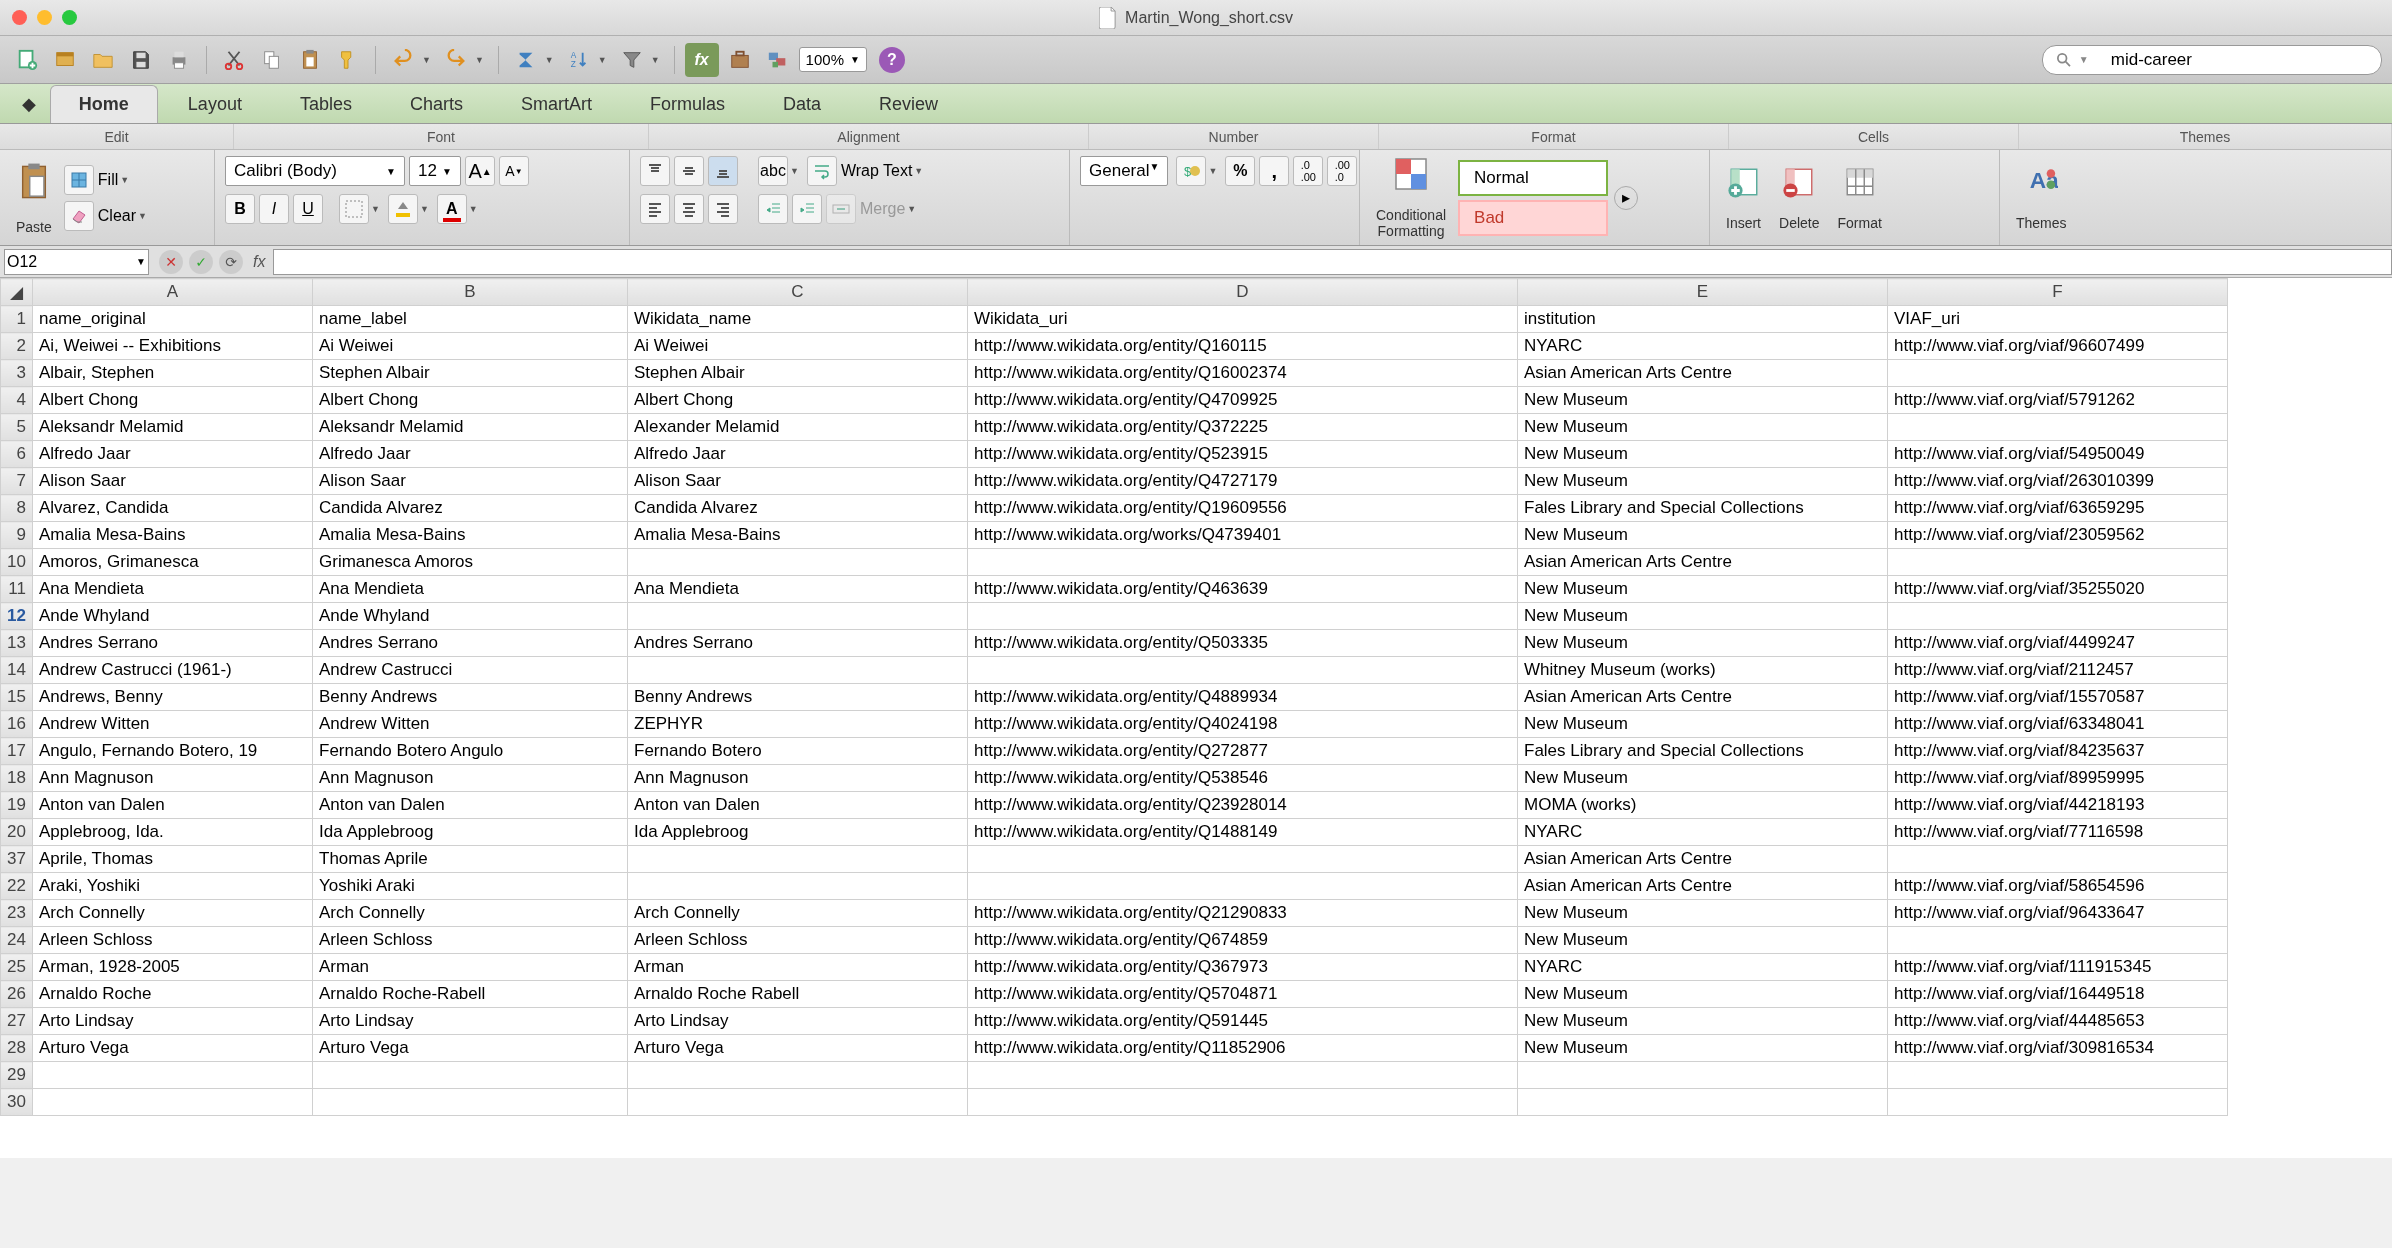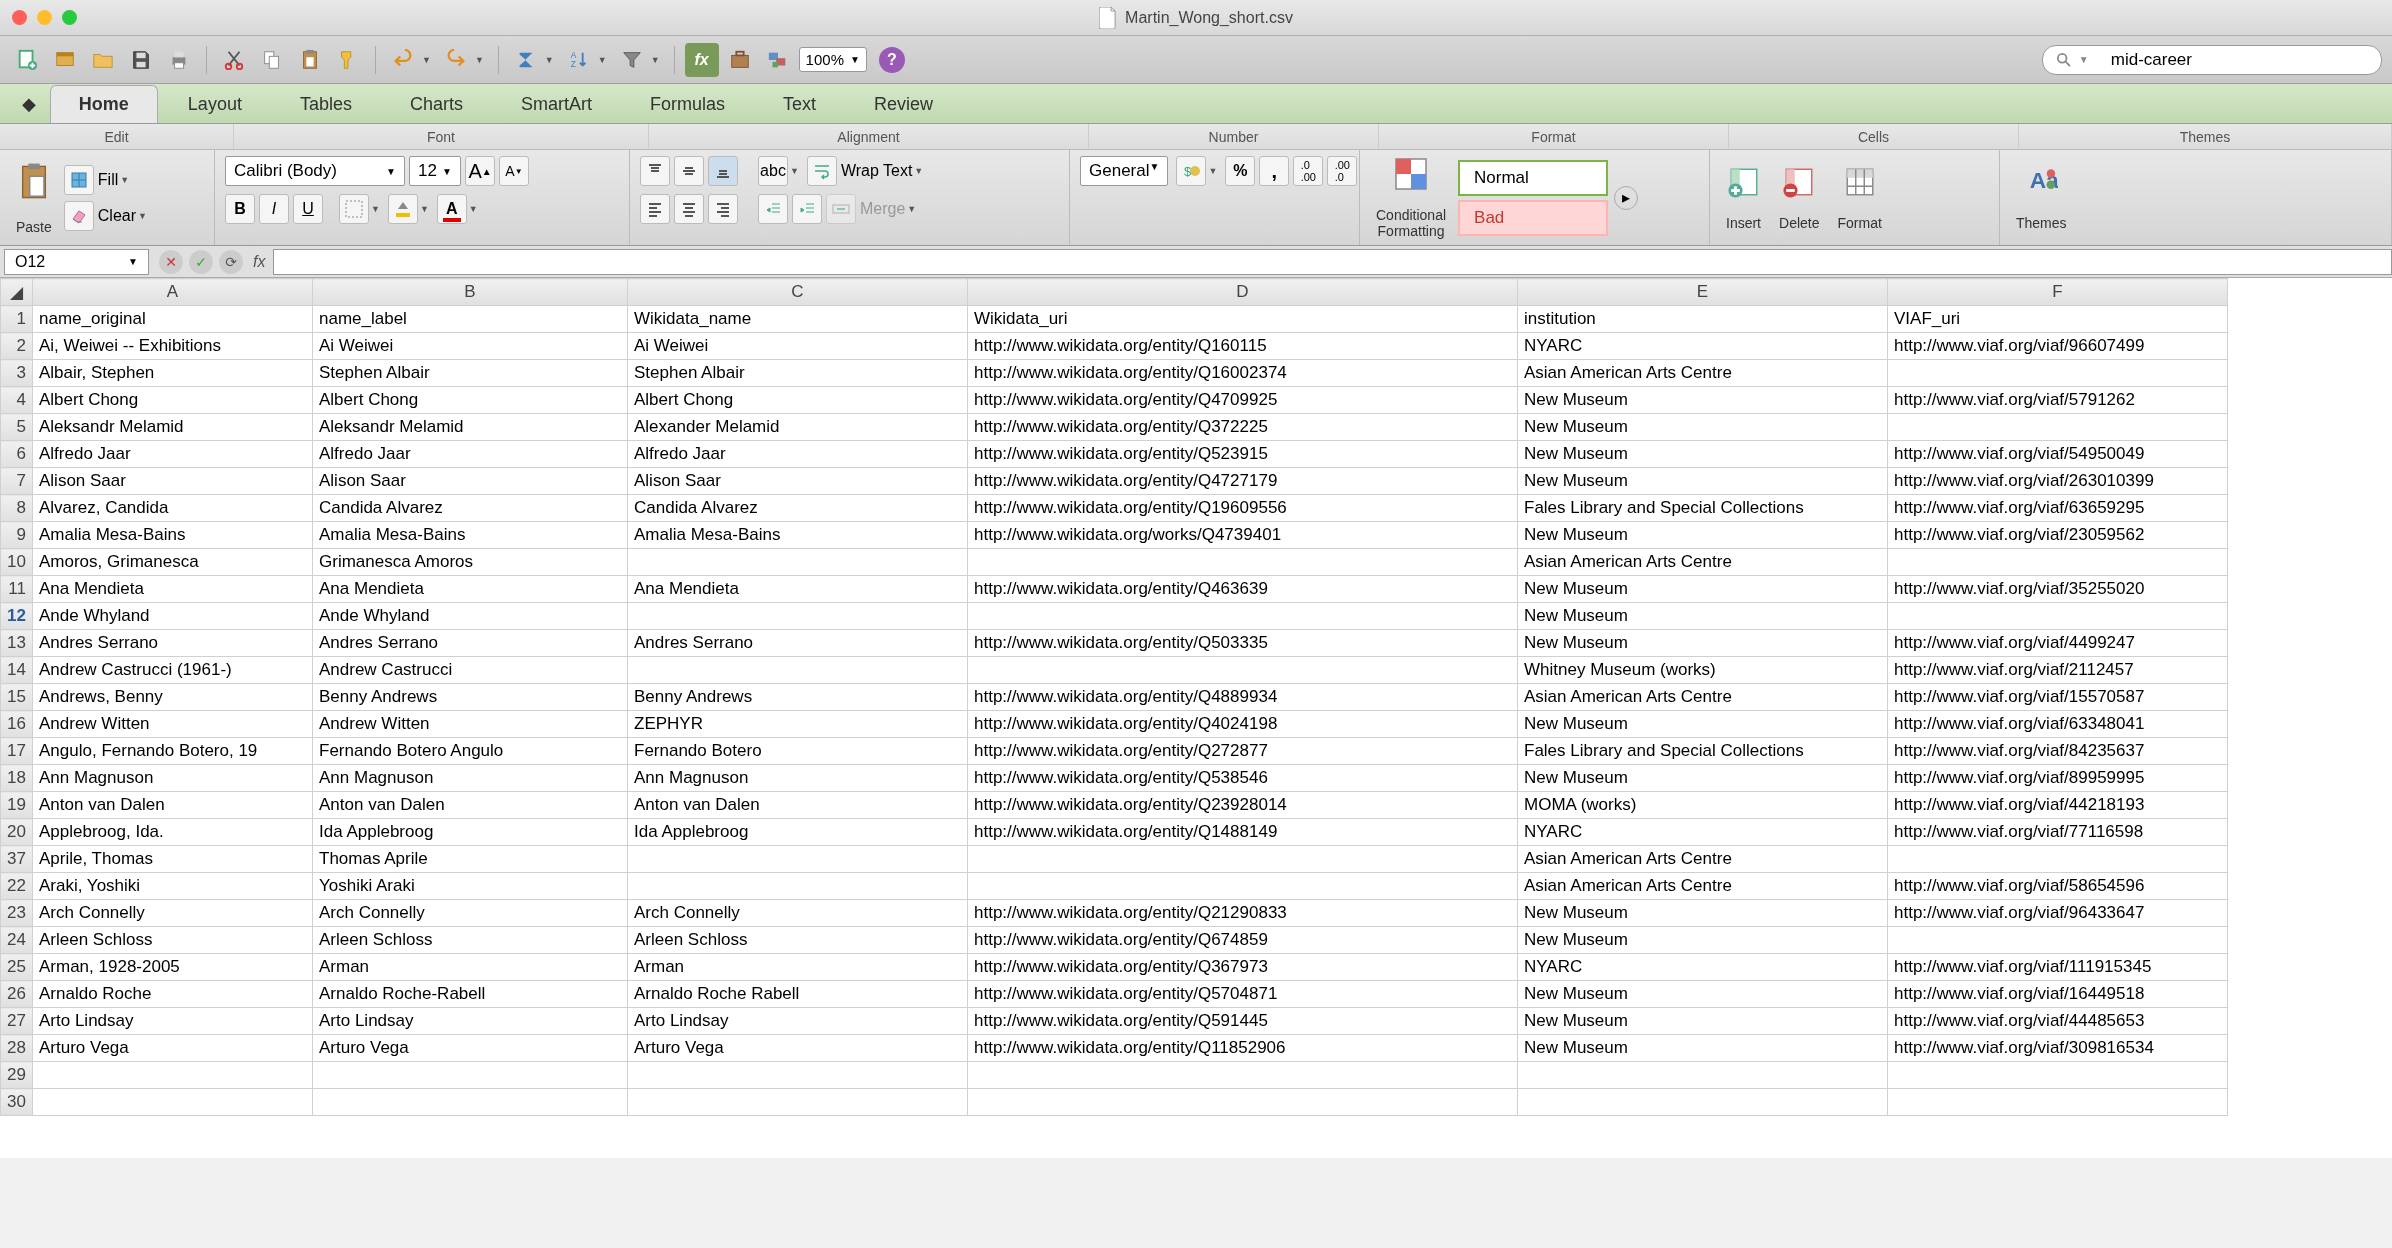--- a/index.html
+++ b/index.html
@@ -29,21 +29,21 @@
 .big-btn { display:flex; flex-direction:column; align-items:center; justify-content:center; gap:16px; font-size:14px; color:#333; padding:0 6px;}
 .small-row { display:flex; gap:4px; align-items:center;}
 .pill-input { background:white; border:1px solid #999; padding:4px 8px; font-size:17px; border-radius:2px;}
 .font-name { width:180px; display:flex; justify-content:space-between; align-items:center;}
 .font-size { width:52px; display:flex; justify-content:space-between; align-items:center;}
 .ico-btn { width:30px; height:30px; border:1px solid #bbb; background:#f5f5f5; border-radius:3px; display:flex; align-items:center; justify-content:center; font-size:16px;}
 .style-box { border:2px solid #7cb342; background:white; padding:6px 14px; font-size:17px; width:150px;}
 .style-box.bad { border-color:#ffb3b3; background:#ffd6d6; color:#c0392b;}
 .scroll-dots { width:24px; height:24px; border:1px solid #aaa; border-radius:50%; display:flex; align-items:center; justify-content:center;}
 .namebox-row { height:32px; background:#e0e0e0; display:flex; align-items:center; border-bottom:1px solid #aaa;}
-.name-box { width:145px; background:white; border:1px solid #999; padding:3px 10px; font-size:16px; margin-left:4px; display:flex; justify-content:space-between; align-items:center;}
+.name-box { width:145px; background:white; border:1px solid #999; padding:3px 2px; font-size:16px; margin-left:4px; display:flex; justify-content:space-between; align-items:center;}
 .fx-btns { display:flex; gap:6px; margin:0 10px;}
 .fx-circle { width:24px; height:24px; border-radius:50%; background:#ccc; display:flex; align-items:center; justify-content:center; font-size:14px;}
 .fx-label { font-style:italic; font-size:16px; color:#555; margin-right:8px;}
 .formula-input { flex:1; background:white; border:1px solid #999; height:26px;}
 .grid-area { background:white; overflow:auto; height:880px;}
 table { border-collapse:collapse; table-layout:fixed;}
 th,td { border:1px solid #d0d0d0; padding:2px 6px; font-size:17px; white-space:nowrap; overflow:hidden; text-align:left; height:27px;}
 th { background:linear-gradient(#f0f0f0,#e0e0e0); font-weight:normal; text-align:center; color:#444;}
 th.rowh { width:32px; text-align:right; padding-right:6px;}
 th.colh { height:24px;}
@@ -195,21 +195,21 @@
 </div>
 
 <div class="tabbar">
   <div class="rtab" style="padding:8px 12px">◆</div>
   <div class="rtab active">Home</div>
   <div class="rtab">Layout</div>
   <div class="rtab">Tables</div>
   <div class="rtab">Charts</div>
   <div class="rtab">SmartArt</div>
   <div class="rtab">Formulas</div>
-  <div class="rtab">Text</div>
+  <div class="rtab">Data</div>
   <div class="rtab">Review</div>
 </div>
 
 <div class="grouplabels">
   <div class="grp" style="width:234px">Edit</div>
   <div class="grp" style="width:415px">Font</div>
   <div class="grp" style="width:440px">Alignment</div>
   <div class="grp" style="width:290px">Number</div>
   <div class="grp" style="width:350px">Format</div>
   <div class="grp" style="width:290px">Cells</div>

